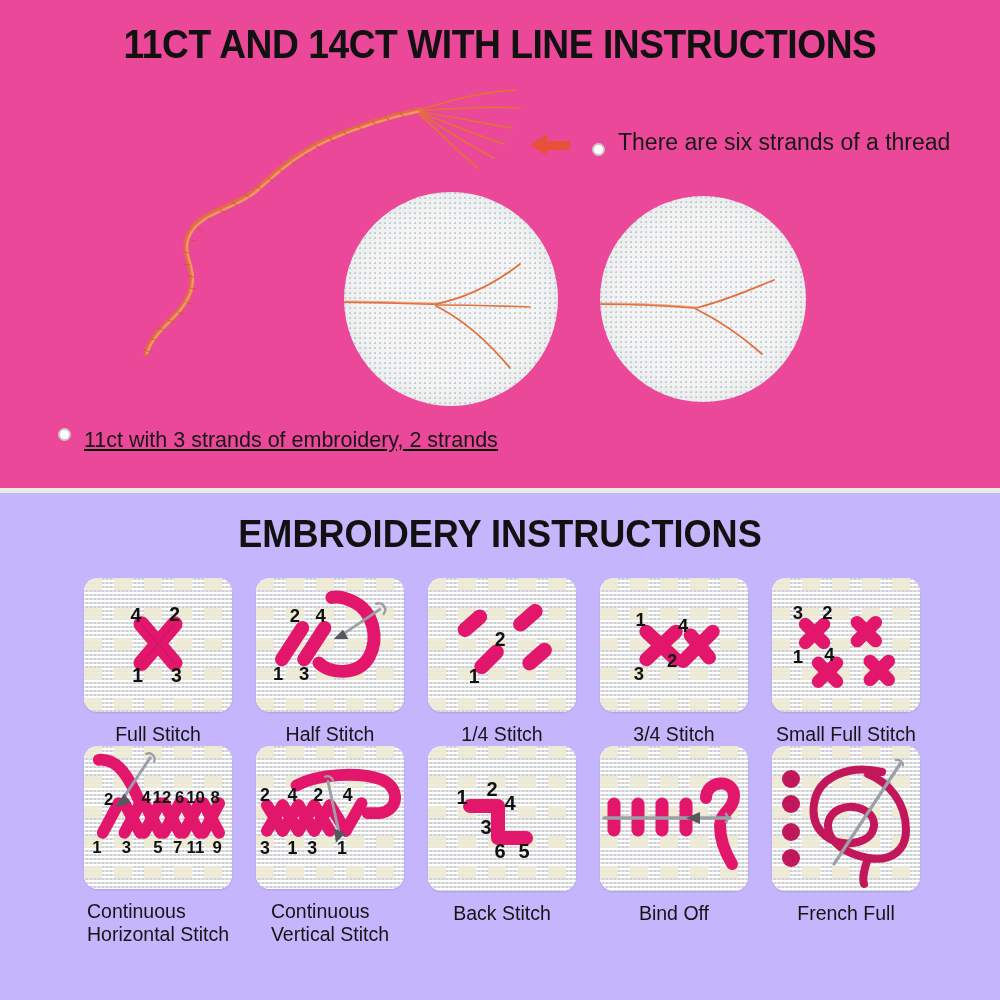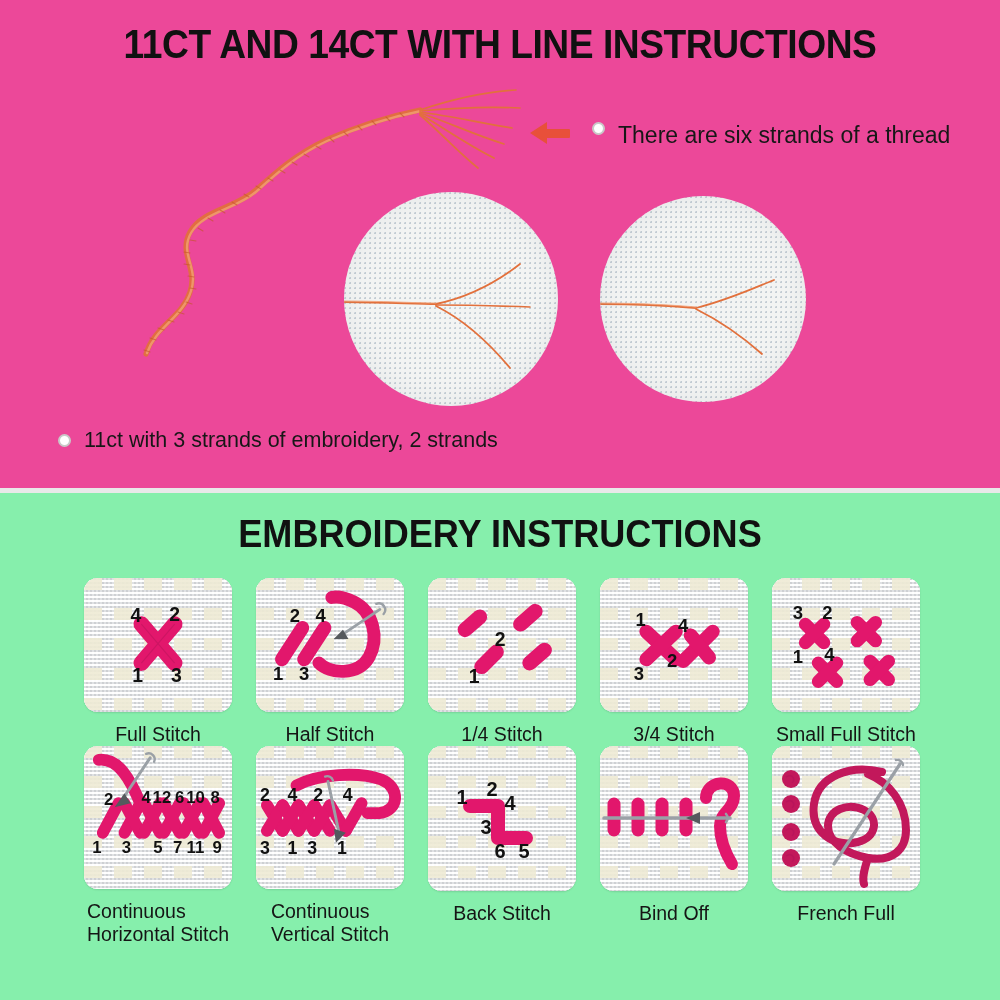--- a/index.html
+++ b/index.html
@@ -25,21 +25,21 @@
     transform: scaleX(0.93);
     white-space: nowrap;
   }
 
   
   .thread-art { position: absolute; left: 120px; top: 82px; width: 430px; height: 290px; }
 
   
   .note-row {
     position: absolute; left: 530px; top: 122px;
-    display: flex; align-items: flex-start; gap: 0px;
+    display: flex; align-items: flex-end; gap: 0px;
     height: 34px;
   }
   .arrow-left {
     width: 40px; height: 22px; position: relative; margin-right: 22px;
   }
   .arrow-left::before {
     content: ""; position: absolute; right: 0; top: 7px;
     width: 24px; height: 9px; background: #e8503a; border-radius: 1px;
   }
   .arrow-left::after {
@@ -66,33 +66,33 @@
   }
   .circ-left  { left: 344px; top: 192px; width: 214px; height: 214px; }
   .circ-right { left: 600px; top: 196px; width: 206px; height: 206px; }
   .circ-shade {
     position: absolute; inset: 0; border-radius: 50%;
     box-shadow: inset 0 0 26px rgba(150,160,170,.14);
   }
 
   .caption-row {
     position: absolute; top: 428px;
-    display: flex; align-items: center; white-space: nowrap;
+    display: flex; white-space: nowrap; text-decoration: underline;
   }
   .cap-left  { left: 58px; }
   .cap-right { left: 543px; }
   .caption-text { font-size: 21.5px; color: #171717; }
 
   .divider {
     position: absolute; left: 0; top: 488px; width: 1000px; height: 5px;
     background: #e9e9e9;
   }
 
   
-  .section-two { position: absolute; left: 0; top: 493px; width: 1000px; height: 507px; background: #86efac; }
+  .section-two { position: absolute; left: 0; top: 493px; width: 1000px; height: 507px; background: #c4b5fd; }
   .title-sub {
     position: absolute; top: 20px; left: 0; width: 1000px;
     text-align: center; font-weight: bold; font-size: 38px;
     color: #111; transform: scaleX(0.95); white-space: nowrap;
   }
 
   .grid {
     position: absolute; top: 85px; left: 72px;
     width: 860px;
     display: grid;

